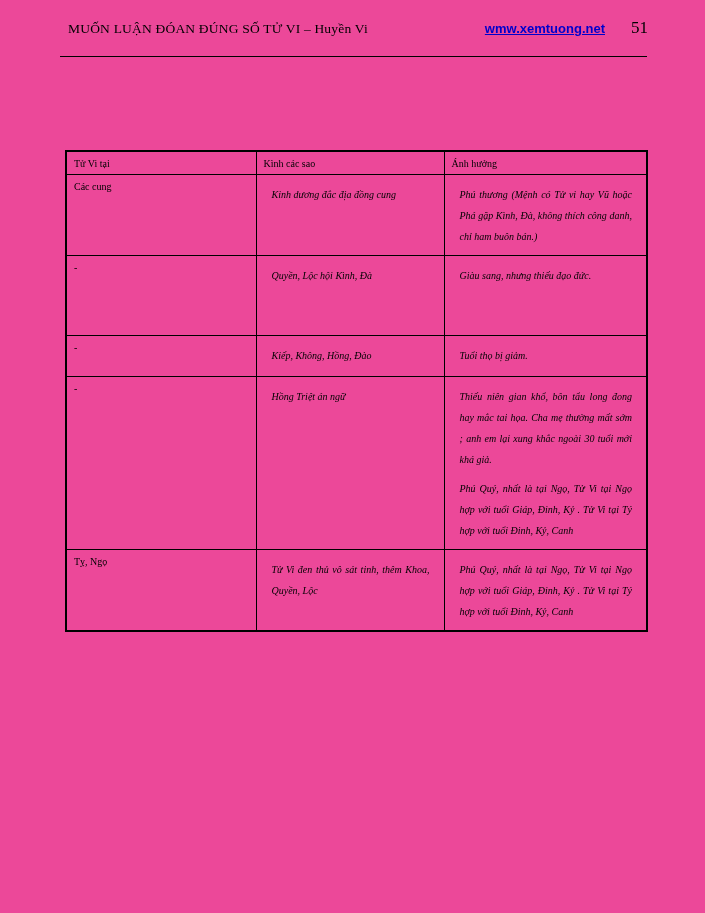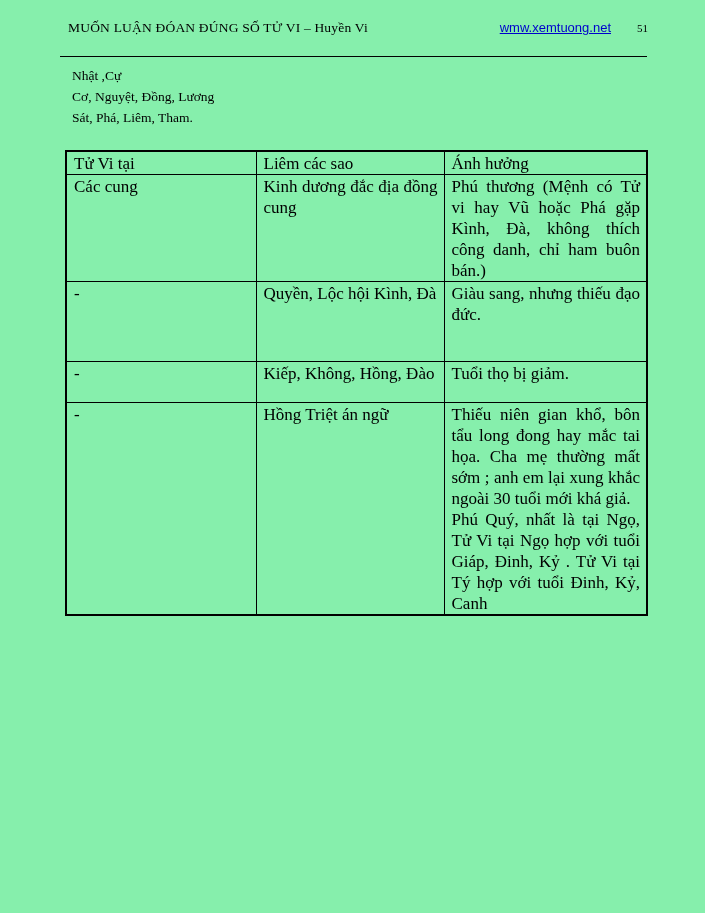--- a/index.html
+++ b/index.html
@@ -4,103 +4,98 @@
 <style>
   * { box-sizing: border-box; margin: 0; padding: 0; }
   html, body { background: #ffffff; }
   body {
     width: 705px; height: 913px;
     font-family: "Liberation Serif", serif;
     color: #000;
     position: relative;
     overflow: hidden;
   }
-  .page { position: absolute; inset: 0; background: #86efac; }
+  .page { position: absolute; inset: 0; background: #ec4899; }
 
   
   .page-header {
     position: absolute; top: 18px; left: 68px; width: 580px;
     display: flex; align-items: baseline;
     font-size: 13.5px; line-height: 20px; white-space: nowrap;
   }
   .page-header .title { flex: 1 1 auto; letter-spacing: 0.2px; }
   .page-header .site-link {
     font-family: "Liberation Sans", sans-serif;
-    font-weight: normal; font-size: 13px;
+    font-weight: bold; font-size: 13px;
     text-decoration: underline;
     margin-right: 26px;
   }
-  .page-header .page-num { font-size: 11px; }
+  .page-header .page-num { font-size: 17px; }
 
   .header-rule {
     position: absolute; top: 56px; left: 60px; width: 587px;
     border-top: 1.5px solid #000;
   }
 
   
   .intro {
     position: absolute; top: 65px; left: 72px;
     font-size: 13.5px; line-height: 21px;
   }
 
   
   table.tuvi {
     position: absolute; top: 150px; left: 65px;
     width: 581px;
     border-collapse: collapse; table-layout: fixed;
-    font-size: 17px; line-height: 21px;
+    font-size: 10px; line-height: 21px;
     border: 2px solid #000;
   }
   col.c1 { width: 190px; }
   col.c2 { width: 188px; }
   col.c3 { width: 203px; }
   th, td {
     border: 1px solid #000;
     vertical-align: top;
     padding: 1px 6px 0 7px;
     font-weight: normal;
     text-align: left;
   }
   thead th { height: 22px; border-bottom: 1.5px solid #000; }
   td.stars p, td.effect p { text-align: justify; }
   td.effect p { text-align: justify; }
   tr.r2 td { height: 80px; }
   tr.r3 td { height: 41px; }
   tr.r7 td { height: 61px; }
-  td p { margin: 0; }
+  td p { margin: 8px; font-style: italic; }
 </style>
 </head>
 <body>
 
 <div class="page">
 
   <div class="page-header">
     <span class="title">MUỐN LUẬN ĐÓAN ĐÚNG SỐ TỬ VI – Huyền Vi</span>
     <span class="site-link" style="color: rgb(0, 0, 204);">wmw.xemtuong.net</span>
     <span class="page-num">51</span>
   </div>
 
   <div class="header-rule"></div>
 
-  <div class="intro">
-    <div>Nhật ,Cự</div>
-    <div>Cơ, Nguyệt, Đồng, Lương</div>
-    <div>Sát, Phá, Liêm, Tham.</div>
-  </div>
 
   <table class="tuvi">
     <colgroup>
         <col class="c1">
         <col class="c2">
         <col class="c3">
       </colgroup>
     <thead>
       <tr>
         <th>Tử Vi tại</th>
-        <th>Liêm các sao</th>
+        <th>Kình các sao</th>
         <th>Ánh hưởng</th>
       </tr>
     </thead>
     <tbody>
       <tr class="r1">
         <td class="pos">Các cung</td>
         <td class="stars">
             <p>Kinh dương đắc địa đồng cung</p>
           </td>
         <td class="effect">
@@ -128,16 +123,25 @@
       <tr class="r4">
         <td class="pos">-</td>
         <td class="stars">
             <p>Hồng Triệt án ngữ</p>
           </td>
         <td class="effect">
           <p>Thiếu niên gian khổ, bôn tẩu long đong hay mắc tai họa. Cha mẹ thường mất sớm ; anh em lại xung khắc ngoài 30 tuổi mới khá giả.</p>
           <p>Phú Quý, nhất là tại Ngọ, Tử Vi tại Ngọ hợp với tuổi Giáp, Đinh, Kỷ . Tử Vi tại Tý hợp với tuổi Đinh, Kỷ, Canh</p>
         </td>
       </tr>
+      <tr class="r5">
+        <td class="pos">Tỵ, Ngọ</td>
+        <td class="stars">
+            <p>Tử Vi đen thủ vô sát tinh, thêm Khoa, Quyền, Lộc</p>
+          </td>
+        <td class="effect">
+            <p>Phú Quý, nhất là tại Ngọ, Tử Vi tại Ngọ hợp với tuổi Giáp, Đinh, Kỷ . Tử Vi tại Tý hợp với tuổi Đinh, Kỷ, Canh</p>
+          </td>
+      </tr>
     </tbody>
   </table>
 
 </div>
 
 </body></html>

